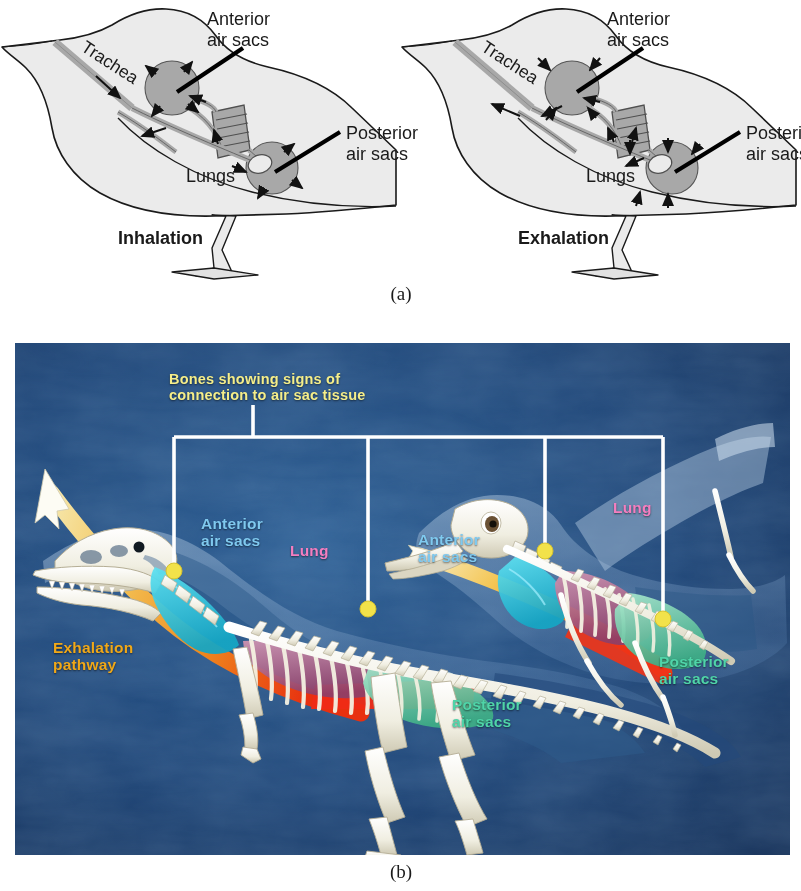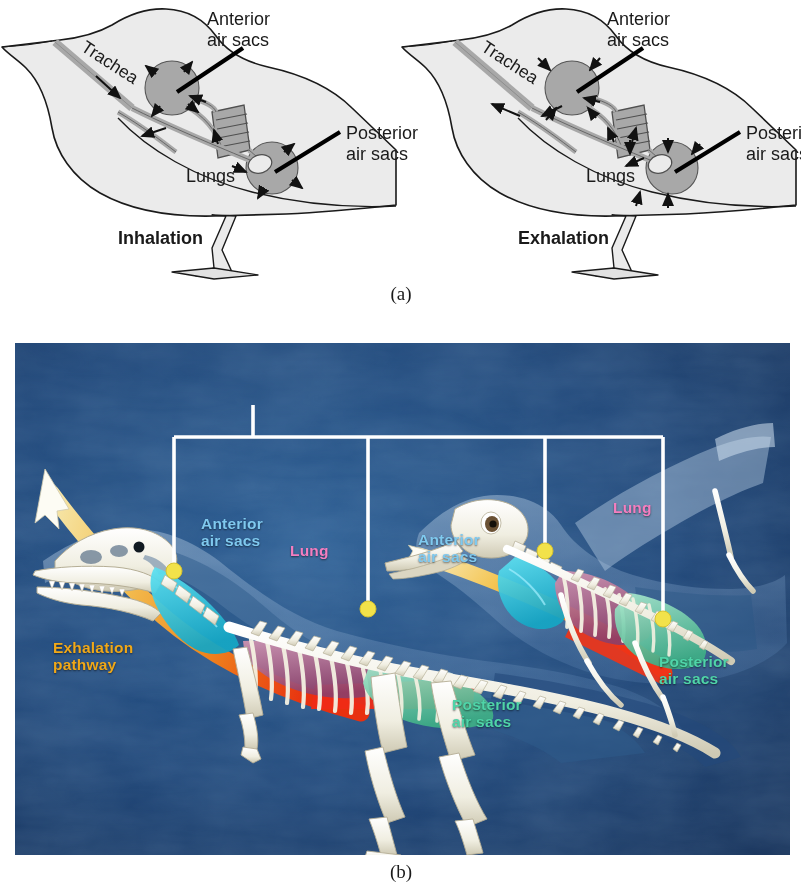--- a/index.html
+++ b/index.html
@@ -532,20 +532,22 @@
       </g>
 
       <g>
         <circle cx="159" cy="228" r="8" fill="#f2e24a" stroke="#d6c22f" stroke-width="1"></circle>
         <circle cx="353" cy="266" r="8" fill="#f2e24a" stroke="#d6c22f" stroke-width="1"></circle>
         <circle cx="530" cy="208" r="8" fill="#f2e24a" stroke="#d6c22f" stroke-width="1"></circle>
         <circle cx="648" cy="276" r="8" fill="#f2e24a" stroke="#d6c22f" stroke-width="1"></circle>
       </g>
     </svg>
 
+    <div class="b-label" id="lbl-bones">Bones showing signs of
+connection to air sac tissue</div>
 
     <div class="b-label" id="lbl-ant-dino">Anterior
 air sacs</div>
 
     <div class="b-label" id="lbl-lung-dino">Lung</div>
 
     <div class="b-label" id="lbl-post-dino">Posterior
 air sacs</div>
 
     <div class="b-label" id="lbl-exh-path">Exhalation

